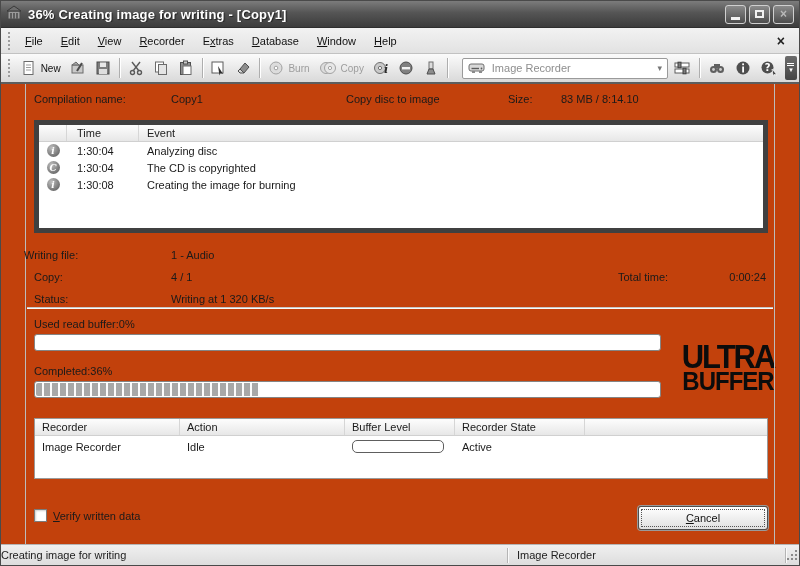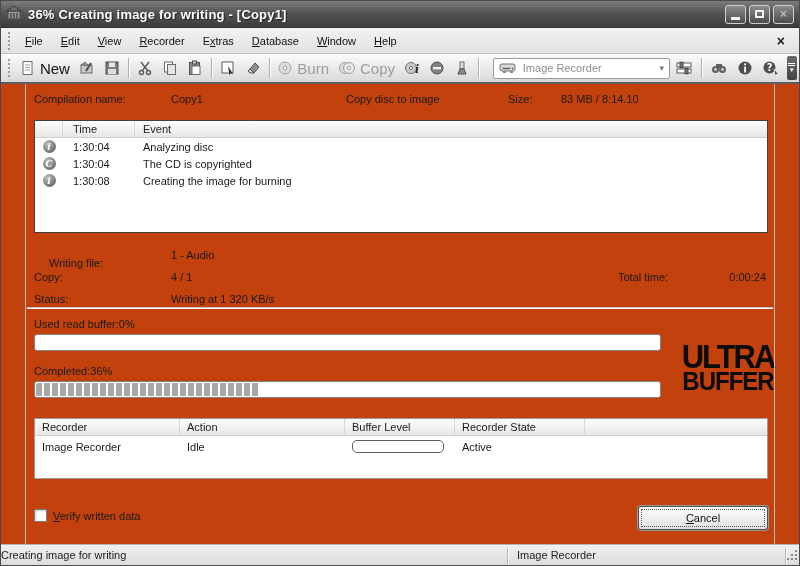--- a/index.html
+++ b/index.html
@@ -43,21 +43,21 @@
   .menu-close { margin-left:auto; padding:0 12px; font-size:14px; color:#222; font-weight:bold; }
 
   
   .toolbar {
     position:absolute; top:53px; left:0; right:0; height:30px;
     background:linear-gradient(#fbfbfb,#d9d9d9); border-bottom:2px solid #5d5d5d;
     display:flex; align-items:center; padding:0 2px; gap:1px;
   }
   .tbtn { display:flex; align-items:center; gap:4px; padding:2px 4px; border-radius:2px; }
   .tbtn svg { display:block; }
-  .tbtn-label { font-size:15px; color:#111; }
+  .tbtn-label { font-size:10px; color:#111; }
   .tbtn.disabled .tbtn-label { color:#9d9d9d; }
   .tsep { width:1px; height:20px; background:#aeaeae; margin:0 3px; box-shadow:1px 0 0 #fff; }
   .tb-dropdown {
     display:flex; align-items:center; gap:6px; margin-left:10px;
     width:222px; height:21px; background:#fff; border:1px solid #9a9a9a; border-radius:2px;
     padding:0 5px; color:#8e8e8e;
   }
   .tb-dropdown .dd-arrow { margin-left:auto; color:#777; font-size:9px; }
   .tb-overflow {
     width:13px; height:24px; background:linear-gradient(#6c6c6c,#454545);
@@ -70,21 +70,21 @@
   .content { position:absolute; top:83px; left:0; right:0; bottom:21px; background:#c2410c; }
   .content::before, .content::after {
     content:''; position:absolute; top:0; bottom:0; width:1px; background:#bcbcbc;
   }
   .content::before { left:24px; } .content::after { right:24px; }
   .abs { position:absolute; white-space:nowrap; }
 
   
   .event-list {
     position:absolute; top:36px; left:33px; width:734px; height:113px;
-    background:#fff; border:1px solid #404040;
+    background:#fff; border:5px solid #404040;
   }
   .ev-header, .ev-row { display:grid; grid-template-columns:28px 72px 1fr; align-items:center; }
   .ev-header {
     height:17px; background:linear-gradient(#fdfdfd,#e7e7e7);
     border-bottom:1px solid #d0d0d0; color:#222;
   }
   .ev-header .hc { height:100%; display:flex; align-items:center; padding-left:10px; border-right:1px solid #d6d6d6; }
   .ev-header .hc:last-child { border-right:none; padding-left:8px; }
   .ev-row { height:17px; }
   .ev-row .c0 { display:flex; justify-content:center; }
@@ -381,21 +381,21 @@
       </div>
       <div class="ev-row">
         <span class="c0">
             <span class="badge">i</span>
           </span>
         <span class="c1">1:30:08</span>
         <span class="c2">Creating the image for burning</span>
       </div>
     </div>
 
-    <span class="abs" style="left:48px; top:165px;margin-top:8px;">Writing file:</span>
+    <span class="abs" style="left:23px; top:165px;">Writing file:</span>
     <span class="abs" style="left:170px; top:165px;text-align:center;">1 - Audio</span>
     <span class="abs" style="left:33px; top:187px;">Copy:</span>
     <span class="abs" style="left:170px; top:187px;">4 / 1</span>
     <span class="abs" style="left:617px; top:187px;">Total time:</span>
     <span class="abs" style="right:33px; top:187px;">0:00:24</span>
     <span class="abs" style="left:33px; top:209px;">Status:</span>
     <span class="abs" style="left:170px; top:209px;">Writing at 1 320 KB/s</span>
 
     <div class="sep-line"></div>
 

